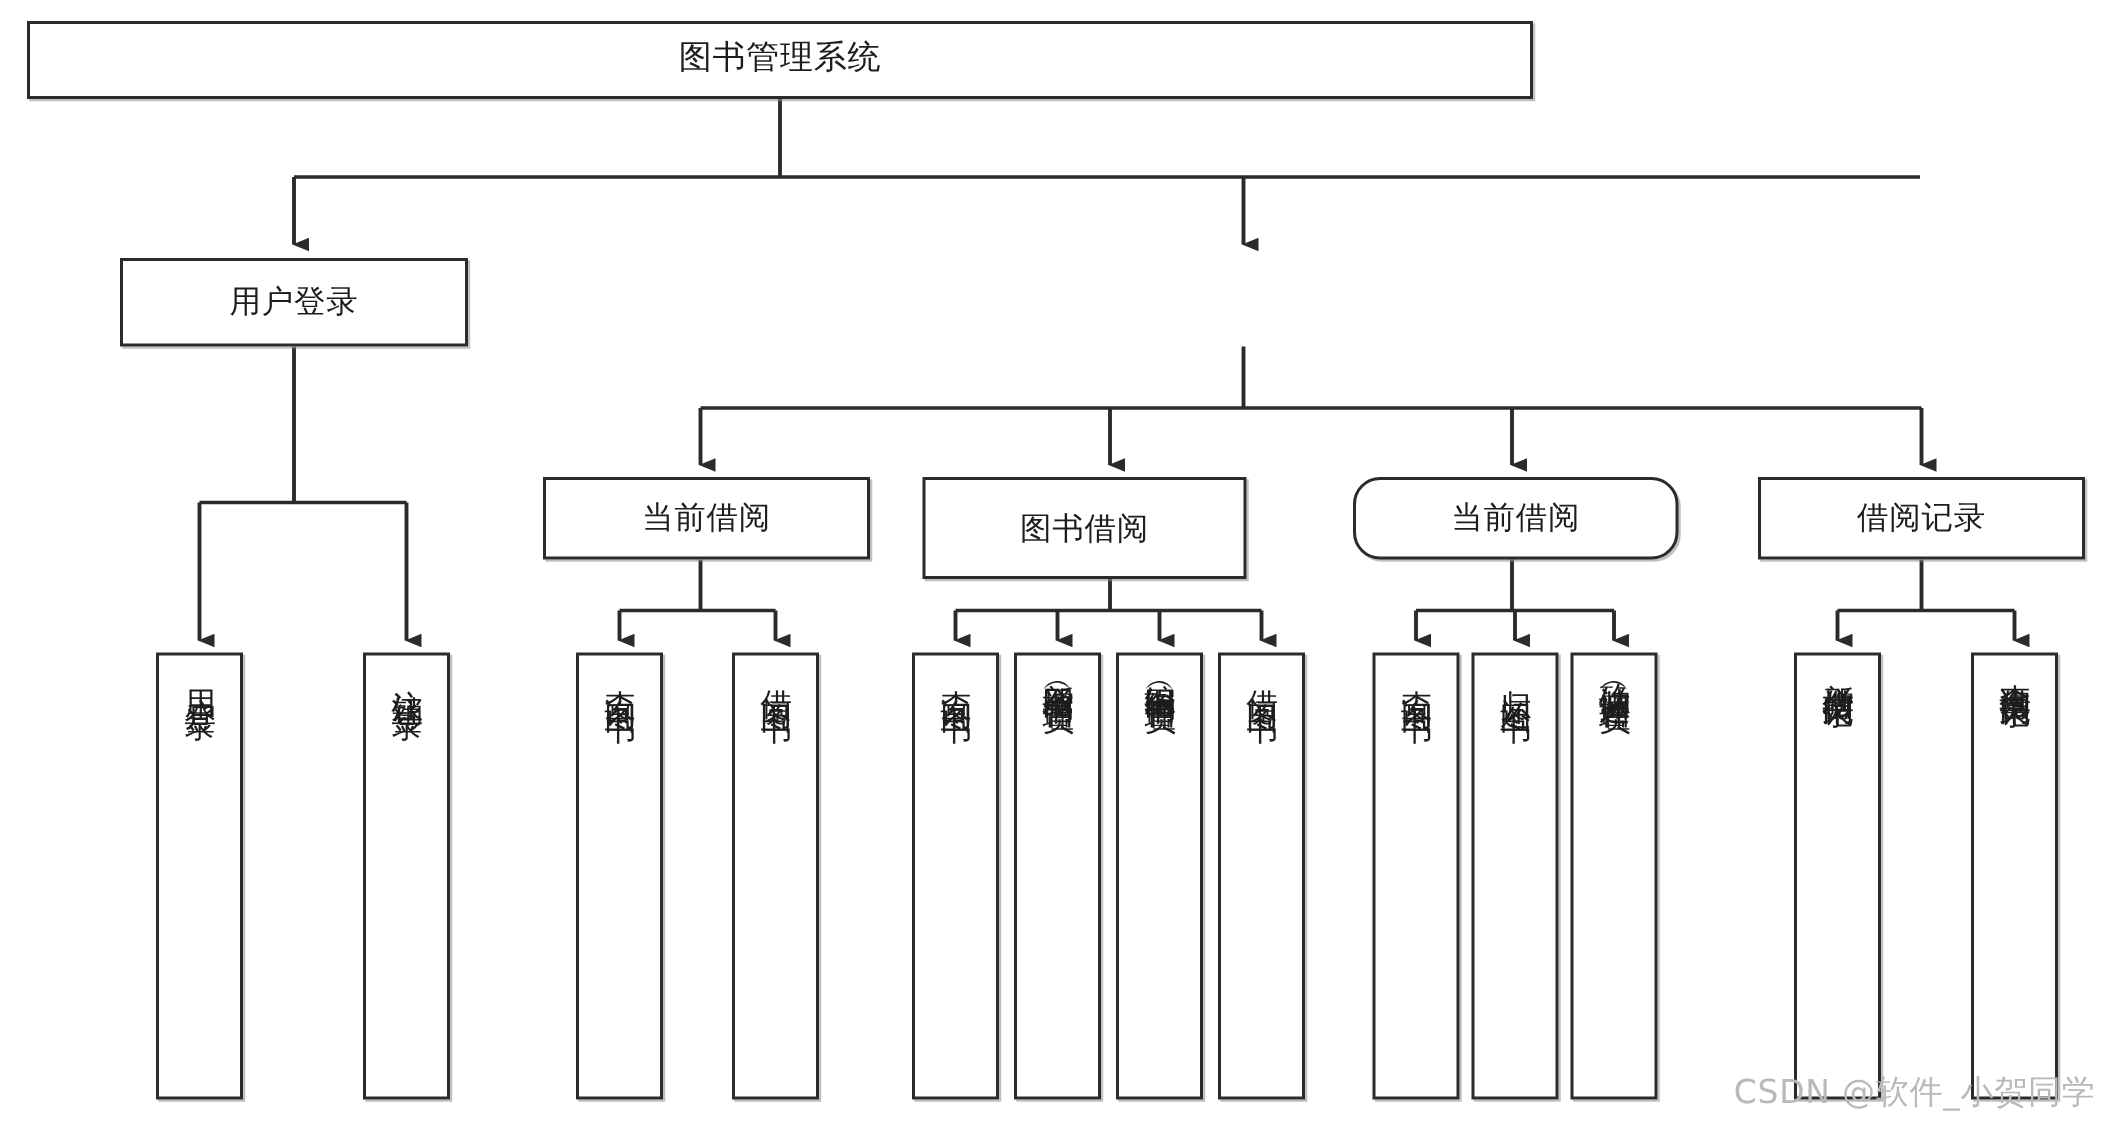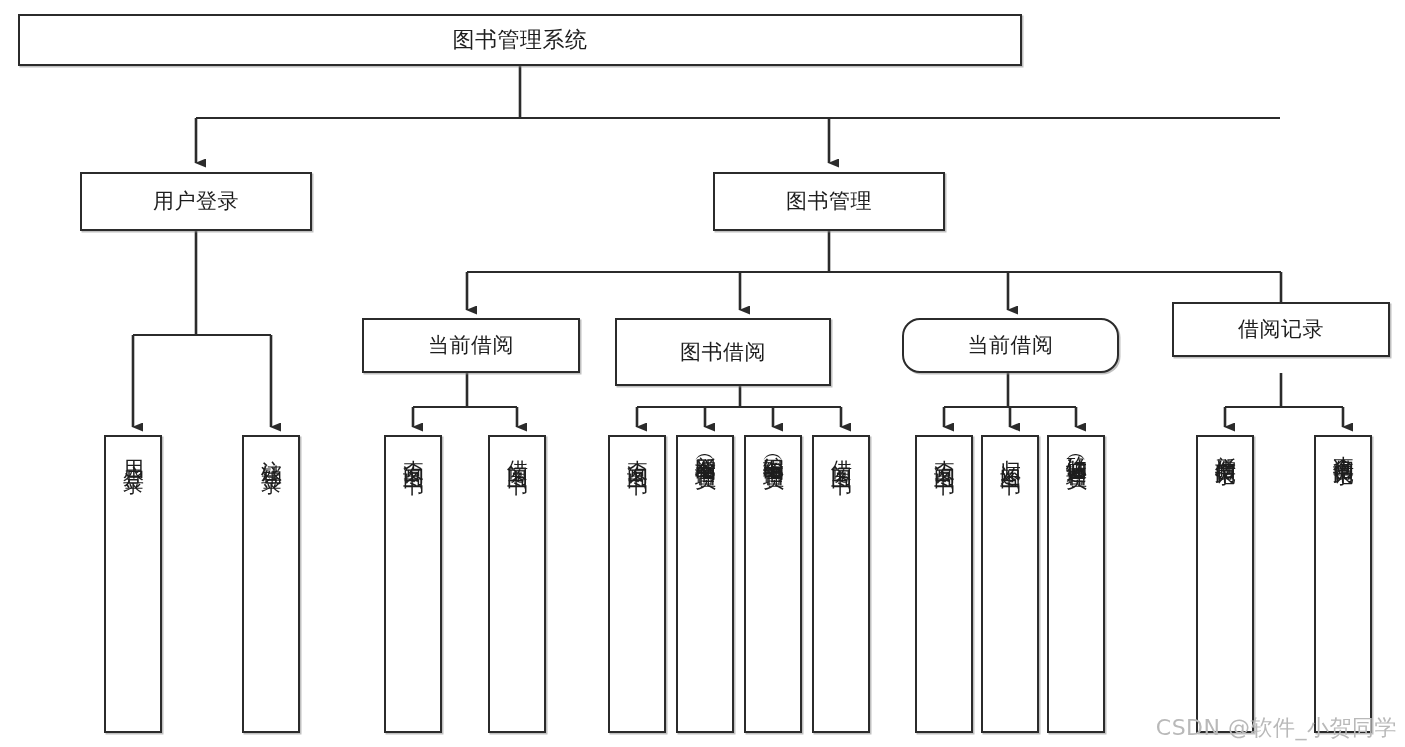--- a/index.html
+++ b/index.html
@@ -41,20 +41,21 @@
     line-height: 1.15;
     white-space: nowrap;
   }
   
   .node-box.horizontal .node-label {
     font-size: 21px;
     letter-spacing: 0.5px;
   }
   .node-box.root .node-label {
     font-size: 22px;
+    font-family: Liberation Mono, monospace;
   }
   
   .node-box.vertical {
     align-items: flex-start;
     justify-content: center;
     padding-top: 6px;
   }
   .node-box.vertical .node-label {
     writing-mode: vertical-rl;
     text-orientation: upright;
@@ -136,34 +137,31 @@
     </g>
   </svg>
 
   <div class="node-box horizontal root" style="left:18px; top:14px; width:1004px; height:52px;">
     <span class="node-label">图书管理系统</span>
   </div>
 
   <div class="node-box horizontal" style="left:80px; top:172px; width:232px; height:59px;">
     <span class="node-label">用户登录</span>
   </div>
-  <div class="node-box horizontal" style="left:713px; top:172px; width:232px; height:59px;">
-    <span class="node-label">图书管理</span>
-  </div>
 
   <div class="node-box horizontal" style="left:362px; top:318px; width:218px; height:55px;">
     <span class="node-label">当前借阅</span>
   </div>
   <div class="node-box horizontal" style="left:615px; top:318px; width:216px; height:68px;text-align:right;">
     <span class="node-label">图书借阅</span>
   </div>
   <div class="node-box horizontal" style="left:902px; top:318px; width:217px; height:55px;border-radius:18px;">
     <span class="node-label">当前借阅</span>
   </div>
-  <div class="node-box horizontal" style="left:1172px; top:302px; width:218px; height:55px;">
+  <div class="node-box horizontal" style="left:1172px; top:318px; width:218px; height:55px;">
     <span class="node-label">借阅记录</span>
   </div>
 
   <div class="node-box vertical" style="left:104px; top:435px; width:58px; height:298px;">
     <span class="node-label">用户登录</span>
   </div>
   <div class="node-box vertical" style="left:242px; top:435px; width:58px; height:298px;">
     <span class="node-label">注销登录</span>
   </div>
 

